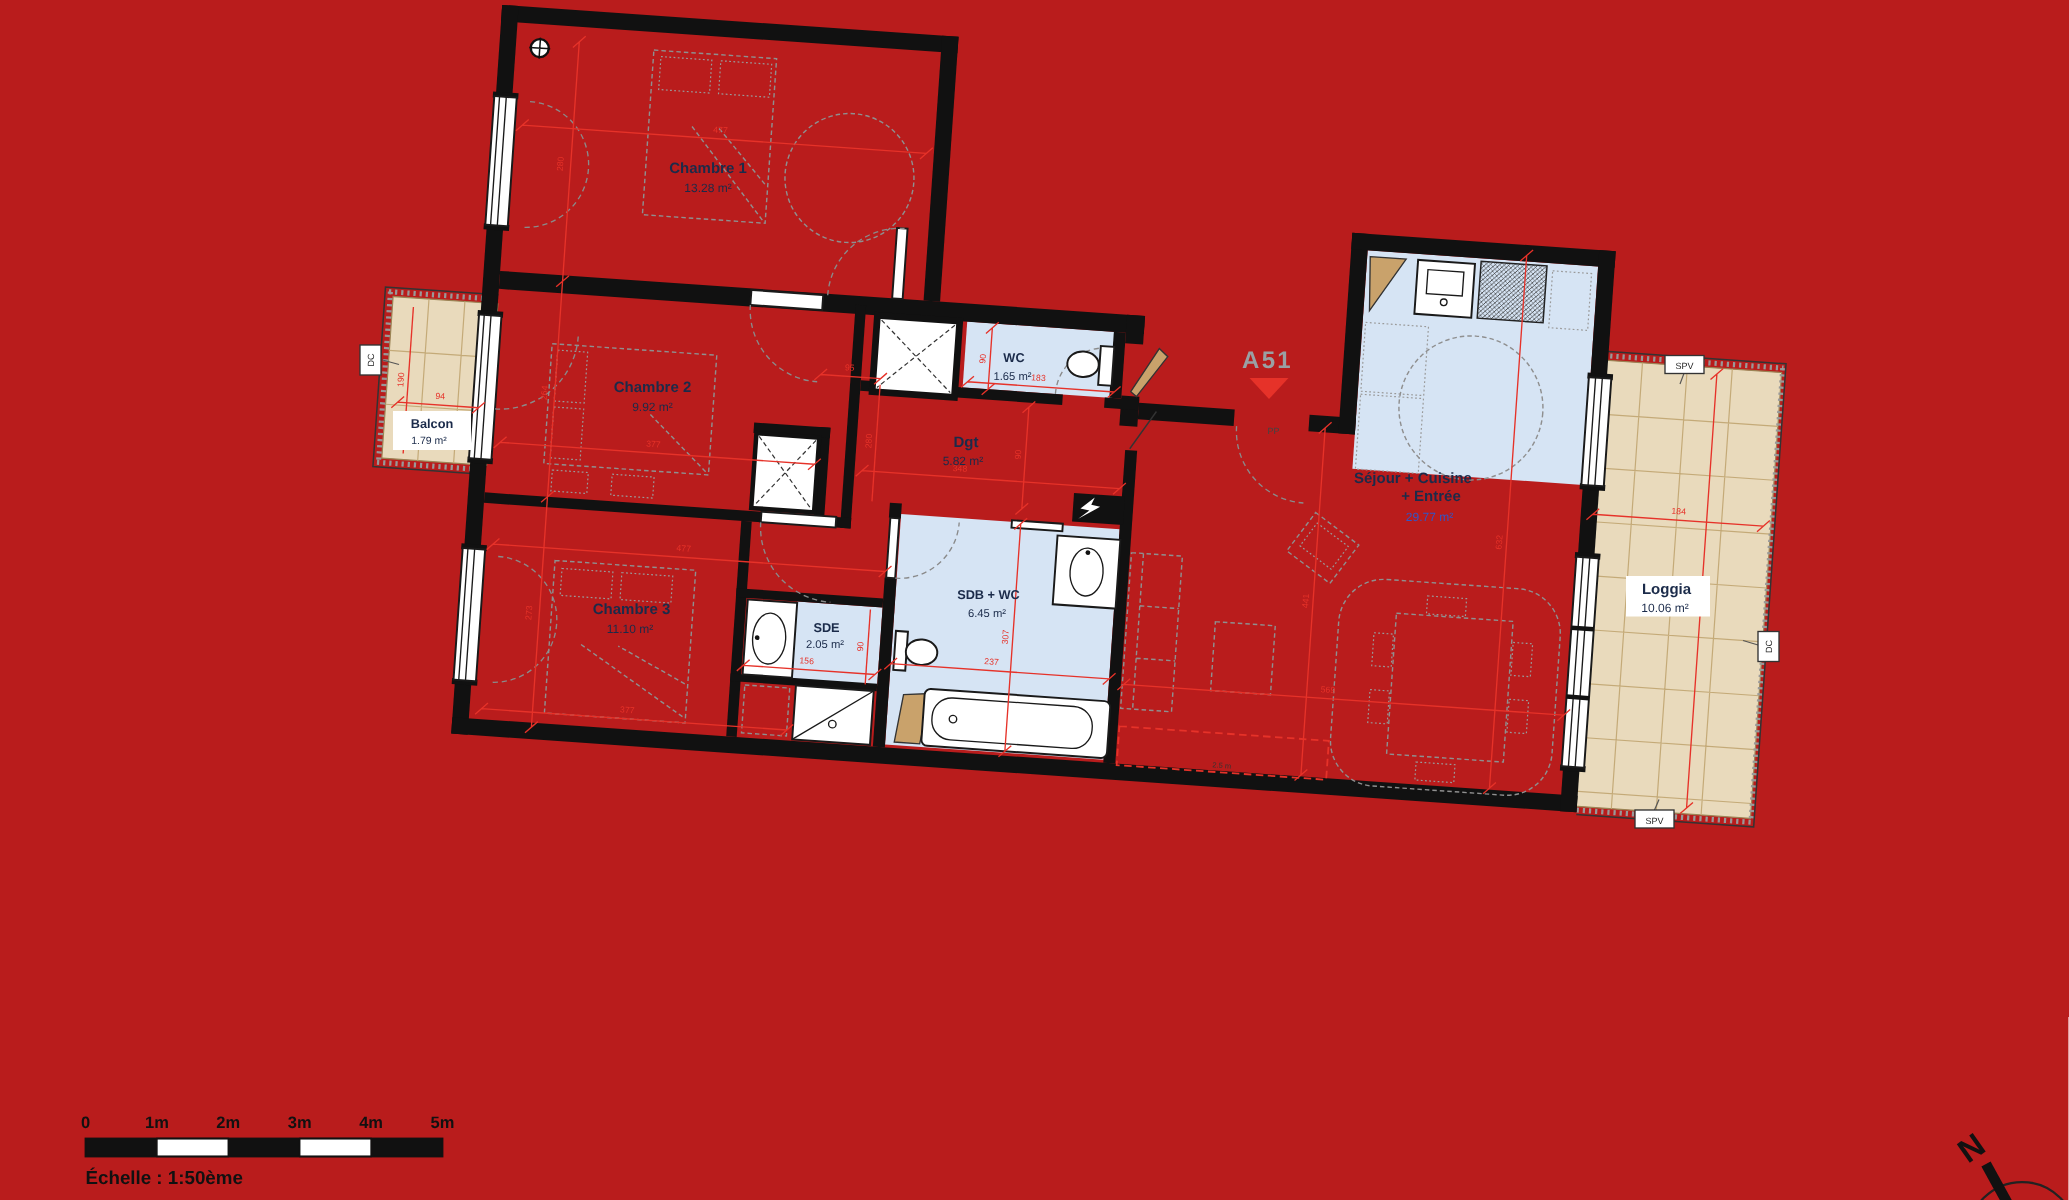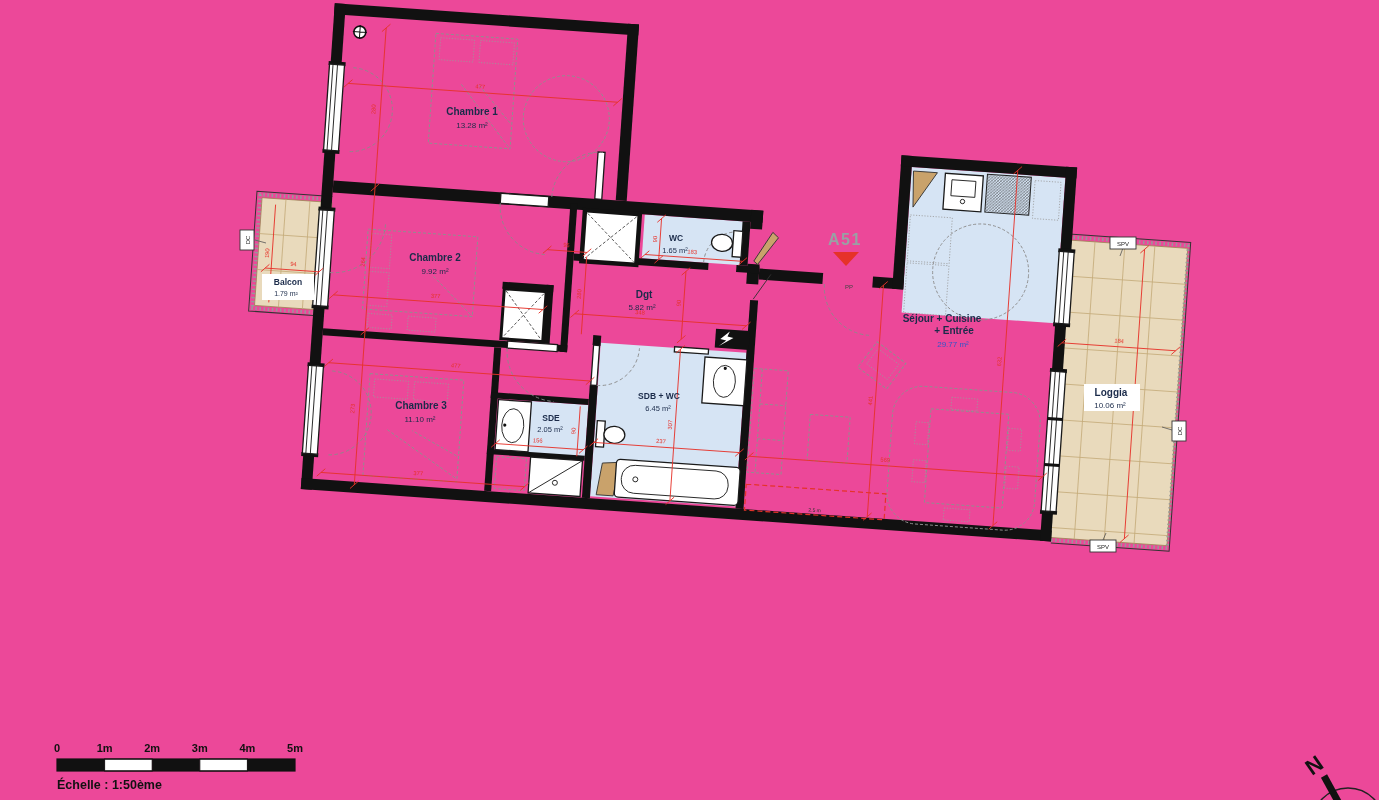--- a/index.html
+++ b/index.html
@@ -1,16 +1,16 @@
 <!DOCTYPE html>
 <html><head>
 <meta charset="utf-8">
 <style>
   html,body{margin:0;padding:0;background:#fff;}
-  #stage{position:relative;width:1379px;height:800px;background:#ec4899;overflow:hidden;}
+  #stage{position:relative;width:1379px;height:800px;background:#b91c1c;overflow:hidden;}
   svg{display:block;font-family:"Liberation Sans",sans-serif;}
   .wall{fill:#111;stroke:none;}
   .wet{fill:#d6e4f4;}
   .terr{fill:#e9dabc;stroke:#9b8455;stroke-width:0.8;}
   .tgrid{stroke:#c4aa78;stroke-width:0.8;fill:none;}
   .rail{stroke:#999;stroke-width:3.4;stroke-dasharray:1.5 2.6;fill:none;}
   .railline{stroke:#333;stroke-width:1;fill:none;}
   .fix{fill:#fff;stroke:#1a1a1a;stroke-width:1.3;}
   .fixthin{fill:none;stroke:#1a1a1a;stroke-width:0.9;}
   .furn{fill:none;stroke:#8f8f8f;stroke-width:0.95;stroke-dasharray:3 2;}

